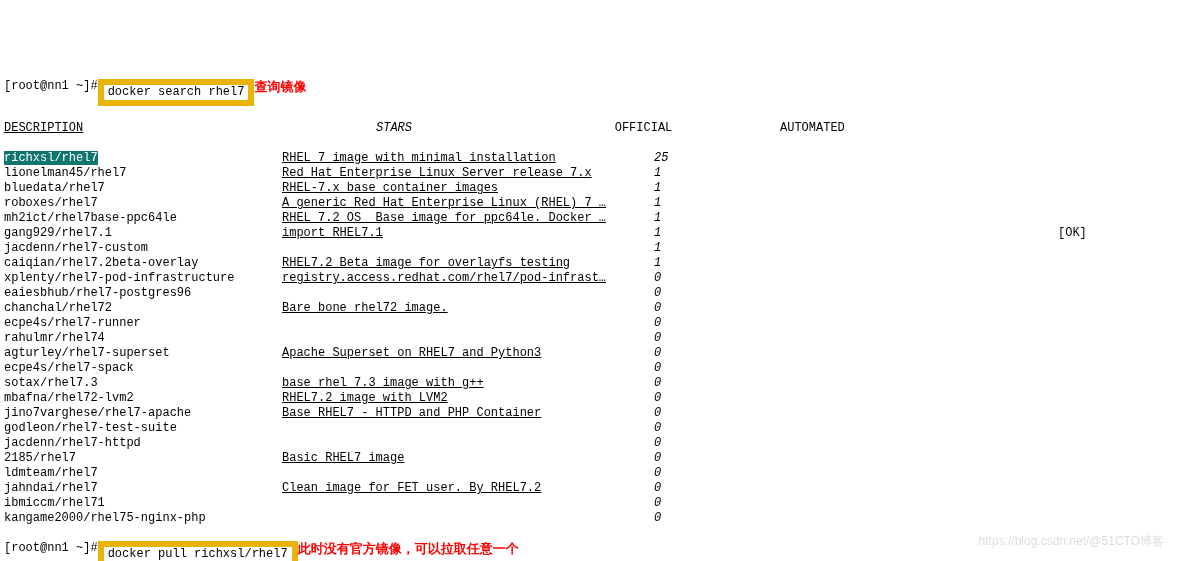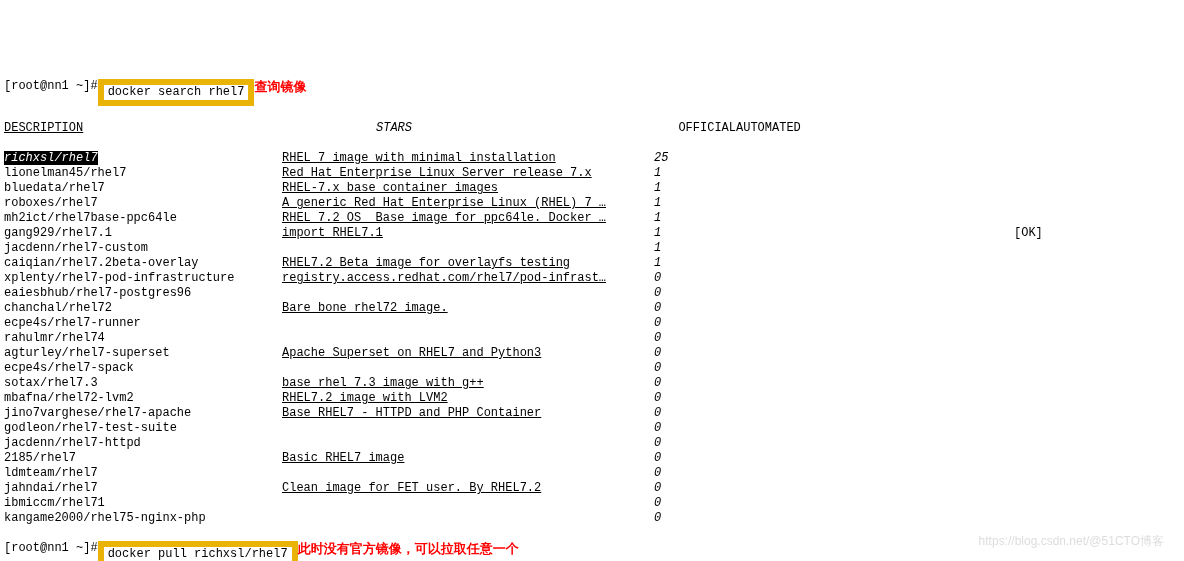--- a/index.html
+++ b/index.html
@@ -19,30 +19,29 @@
       display: inline-block;
     }
     .red-text {
       color: #ff0000;
       font-weight: bold;
       font-family: "Microsoft YaHei", sans-serif;
       font-size: 13px;
       text-align: right;
     }
     .highlighted {
-      background: #000000;
+      background: #0f766e;
       color: #ffffff;
-      font-style: italic;
     }
     .row { display: flex; }
     .col-name { width: 278px; flex-shrink: 0; overflow: hidden; }
     .col-desc { width: 372px; flex-shrink: 0; overflow: hidden; text-decoration: underline; }
     .col-stars { width: 175px; flex-shrink: 0; text-align: left; font-style: italic; }
-    .col-official { width: 185px; flex-shrink: 0; text-align: right; }
-    .col-auto { flex-shrink: 0; text-align: left; }
+    .col-official { width: 185px; flex-shrink: 0; text-align: center; }
+    .col-auto { flex-shrink: 0; text-align: left; margin-left: 44px; }
     .watermark {
       position: absolute;
       right: 20px;
       bottom: 12px;
       color: #dddddd;
       font-family: sans-serif;
       font-size: 12px;
     }
   </style>
 </head>

